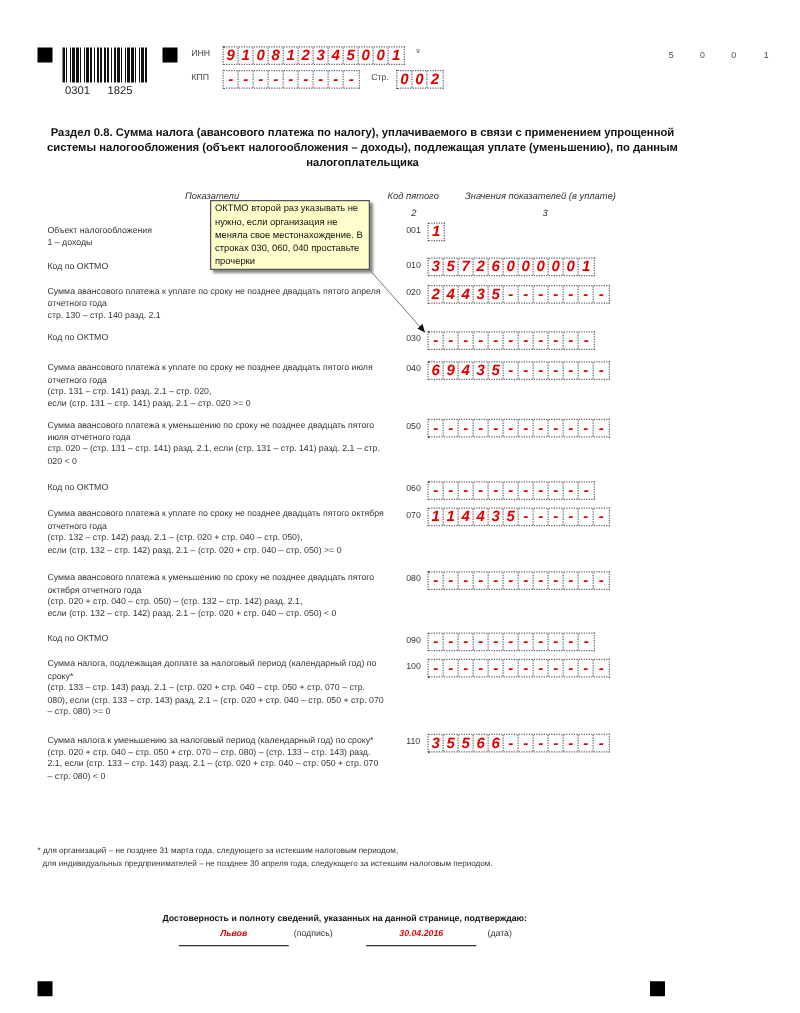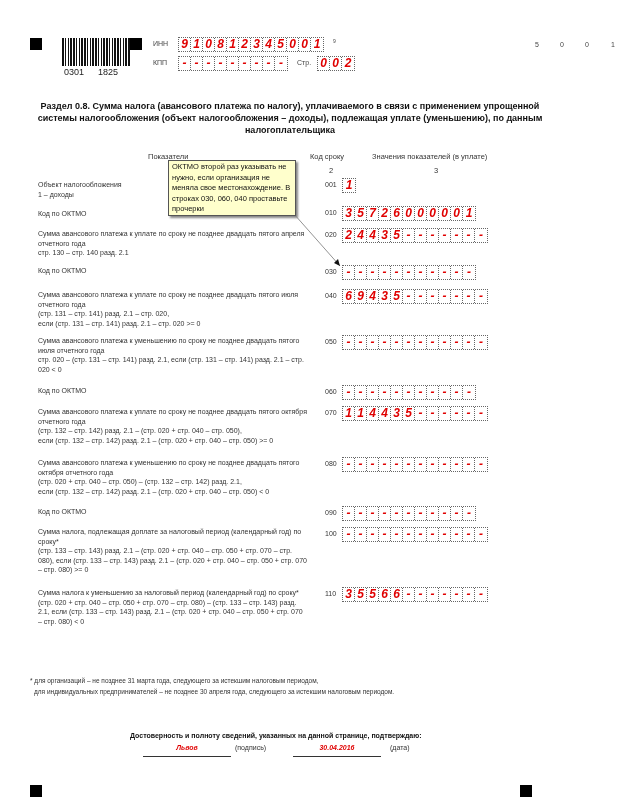--- a/index.html
+++ b/index.html
@@ -1,33 +1,33 @@
 <!DOCTYPE html>
 <html><head>
 <meta charset="utf-8">
 <style>
   html, body { margin: 0; padding: 0; background: #ffffff; }
   body { width: 640px; height: 810px; position: relative; overflow: hidden;
          font-family: "Liberation Sans", sans-serif; color: #222; }
   .abs { position: absolute; }
   .marker { position: absolute; width: 12px; height: 12px; background: #000; }
-  .barcode { position: absolute; left: 50px; top: 38px; width: 78px; height: 40px; margin-left: 12px; }
+  .barcode { position: absolute; left: 50px; top: 38px; width: 78px; height: 40px; }
   .barcode .bars { position: absolute; left: 0; top: 0; width: 68px; height: 28px;
     background: repeating-linear-gradient(90deg,#111 0 2px,#fff 2px 3px,#111 3px 4px,#fff 4px 6px,#111 6px 7px,#fff 7px 8px,#111 8px 10px,#fff 10px 11px); }
   .barcode .bc-left { position: absolute; left: 2px; top: 29px; font-size: 9px; }
   .barcode .bc-right { position: absolute; left: 36px; top: 29px; font-size: 9px; }
   .small-label { font-size: 7px; color: #444; }
   .cells { position: absolute; display: flex; border: 1px dotted #666; background: #fff; }
   .cell { width: 12px; height: 13px; border-right: 1px dotted #666; box-sizing: border-box;
           color: #e00000; font-style: italic; font-weight: bold; font-size: 12px; line-height: 13px;
           text-align: center; font-family: "Liberation Sans", sans-serif; }
   .cell:last-child { border-right: none; }
   .section-title { position: absolute; left: 30px; top: 100px; width: 520px; text-align: center;
     font-weight: bold; font-size: 9px; line-height: 12px; color: #111; }
-  .col-head { position: absolute; font-size: 7.5px; color: #333; text-align: center; }
+  .col-head { position: absolute; font-style: italic; font-size: 7.5px; color: #333; text-align: center; }
   .row-desc { position: absolute; left: 38px; width: 270px; font-size: 7px; line-height: 9.5px; color: #333; }
   .row-code { position: absolute; left: 325px; font-size: 7px; color: #333; }
   .tooltip { position: absolute; left: 168px; top: 160px; width: 128px; height: 56px;
     background: #ffffcc; border: 1px solid #555; box-shadow: 2px 2px 2px #888;
     font-size: 7.5px; line-height: 10.5px; padding: 1px 3px; box-sizing: border-box; color: #111; }
   .footnote { position: absolute; left: 30px; font-size: 6.5px; color: #333; }
   .confirm { position: absolute; left: 130px; top: 732px; font-size: 7px; font-weight: bold; color: #111; }
   .sig-line { position: absolute; height: 1px; background: #333; top: 756px; }
   .sig-val { position: absolute; top: 744px; color: #e00000; font-style: italic; font-weight: bold; font-size: 7px; text-align: center; }
   .sig-cap { position: absolute; top: 744px; font-size: 7px; color: #333; }
@@ -84,21 +84,21 @@
   </div>
 
 <span class="page-num" style="left:535px;">5</span>
 <span class="page-num" style="left:560px;">0</span>
 <span class="page-num" style="left:585px;">0</span>
 <span class="page-num" style="left:611px;">1</span>
 
 <div class="section-title">Раздел 0.8. Сумма налога (авансового платежа по налогу), уплачиваемого в связи с применением упрощенной системы налогообложения (объект налогообложения – доходы), подлежащая уплате (уменьшению), по данным налогоплательщика</div>
 
 <span class="col-head" style="left:148px;top:152px;">Показатели</span>
-<span class="col-head" style="left:310px;top:152px;">Код сроку</span>
+<span class="col-head" style="left:310px;top:152px;">Код пятого</span>
 <span class="col-head" style="left:372px;top:152px;">Значения показателей (в уплате)</span>
 <span class="col-head" style="left:329px;top:166px;">2</span>
 <span class="col-head" style="left:434px;top:166px;">3</span>
 
 <div id="rows">
     <div class="row-desc" style="top: 180px; white-space: pre-line;">Объект налогообложения
 1 – доходы</div>
     <span class="row-code" style="top: 181px;">001</span>
     <div class="cells" style="left: 342px; top: 178px;">
       <div class="cell">1</div>

